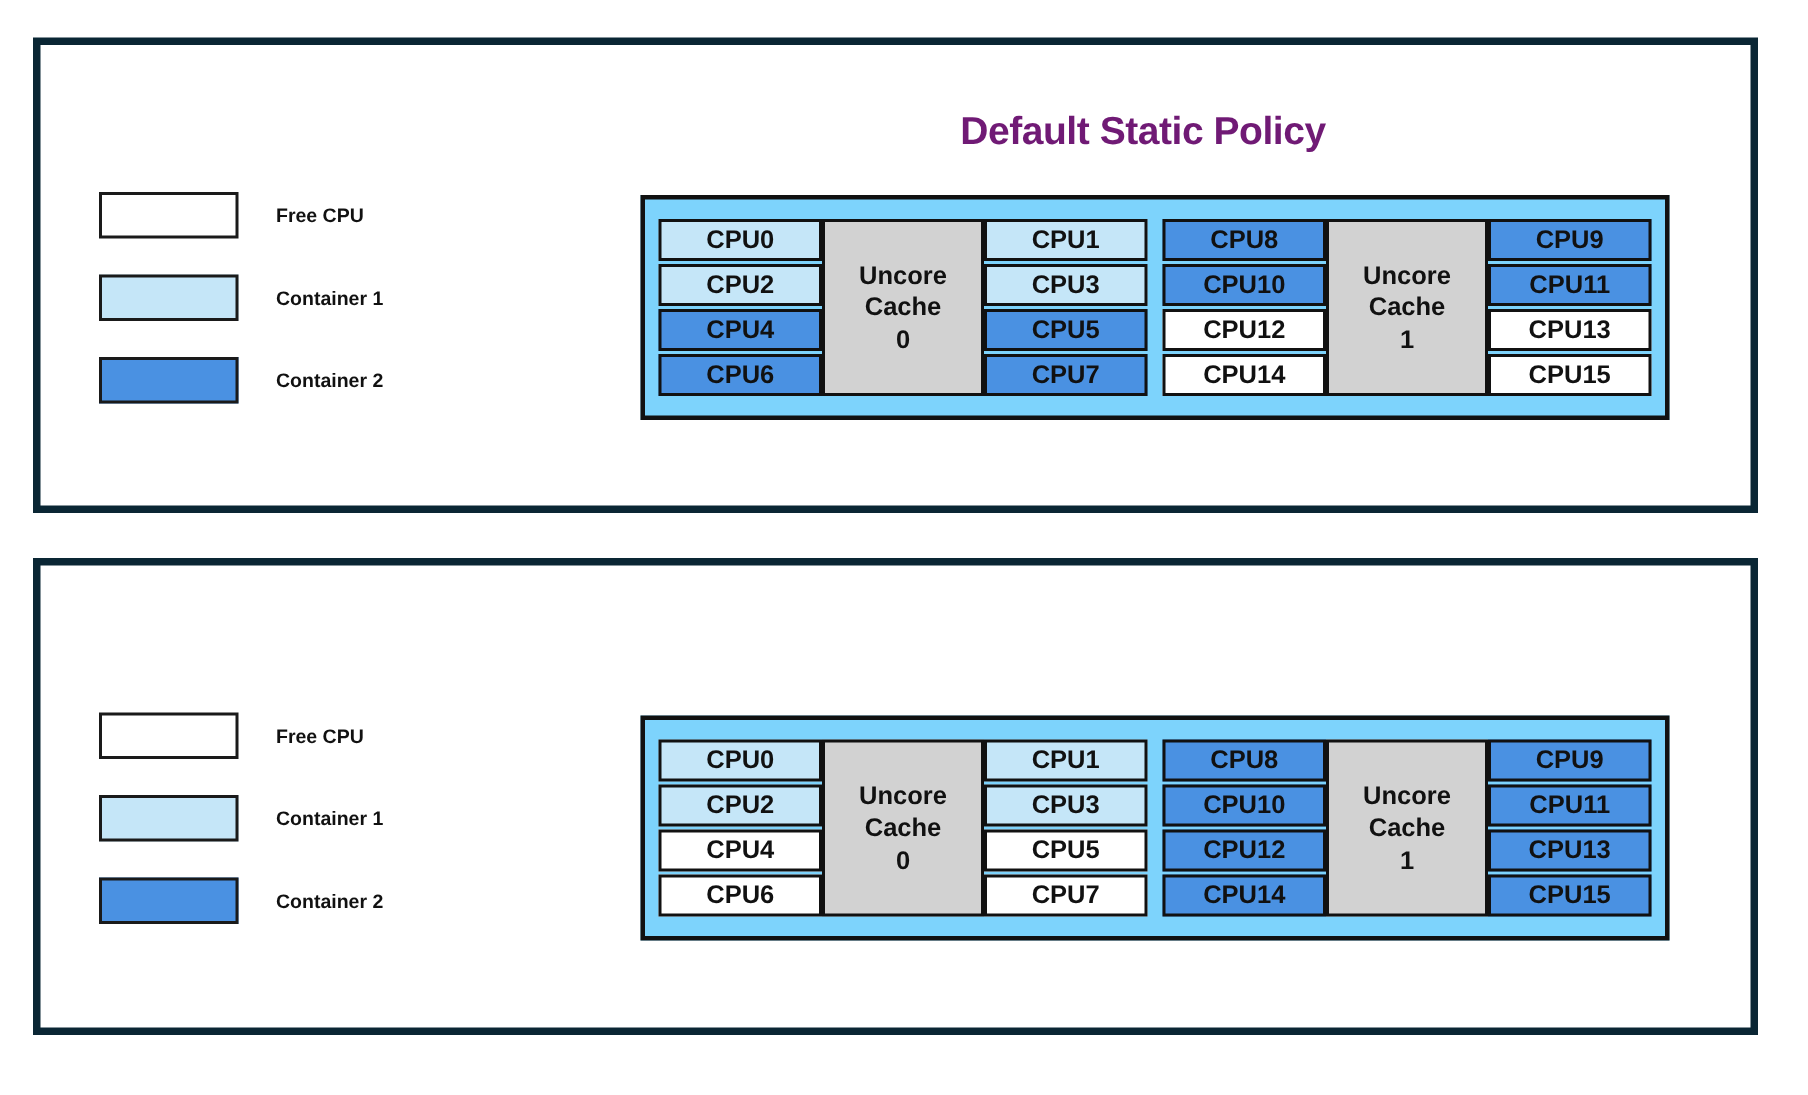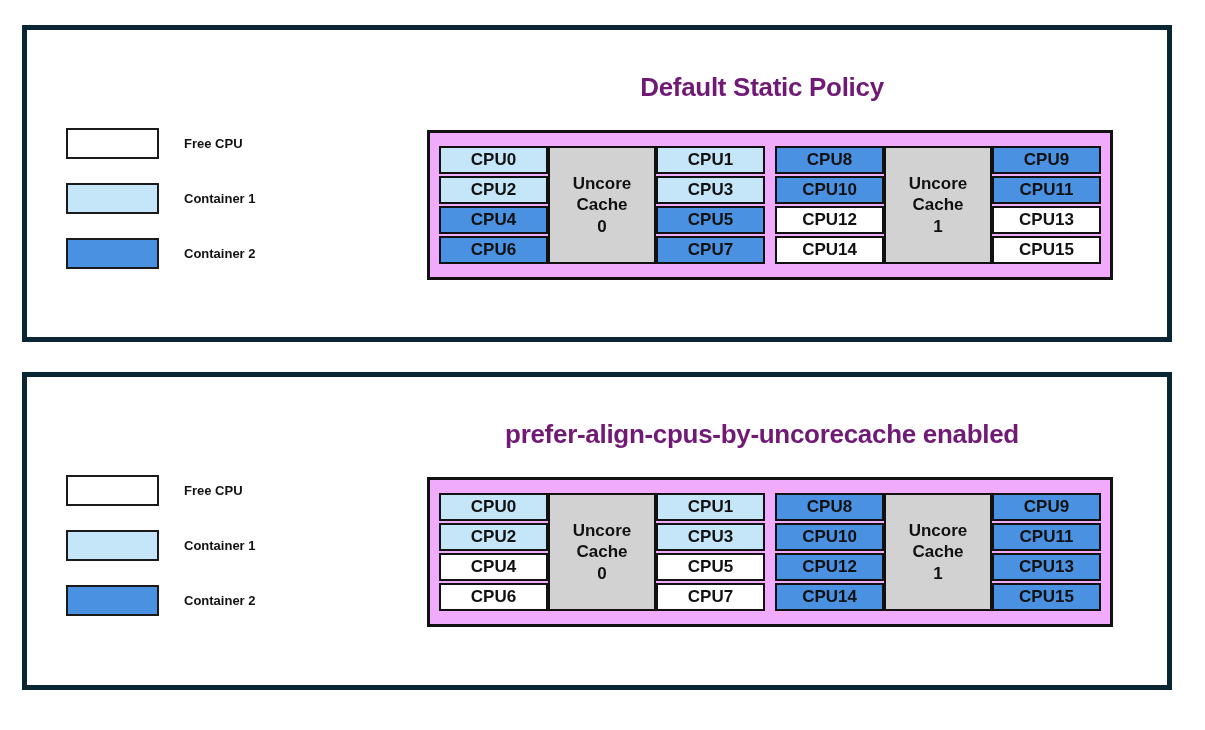--- a/index.html
+++ b/index.html
@@ -66,21 +66,21 @@
     white-space: nowrap;
   }
 
   .diagram {
     position: absolute;
     left: 400px;
     top: 100px;
     width: 686px;
     height: 150px;
     border: 3px solid #111;
-    background: #f0abfc;
+    background: #7dd3fc;
     display: flex;
     gap: 10px;
     padding: 13px 9px;
   }
   .cluster {
     flex: 1;
     display: flex;
   }
   .cpu-col {
     flex: 1.05;
@@ -169,21 +169,20 @@
           <div class="cpu-cell" style="background: rgb(74, 145, 226);">CPU9</div>
           <div class="cpu-cell" style="background: rgb(74, 145, 226);">CPU11</div>
           <div class="cpu-cell" style="background: rgb(255, 255, 255);">CPU13</div>
           <div class="cpu-cell" style="background: rgb(255, 255, 255);">CPU15</div>
         </div>
       </div>
     </div>
 </section>
 
 <section class="panel" id="panel-1">
-  <h2 class="panel-title">prefer-align-cpus-by-uncorecache enabled</h2>
   <div class="legend">
       <div class="legend-row">
         <span class="swatch" style="background: rgb(255, 255, 255);"></span>
         <span class="legend-label">Free CPU</span>
       </div>
       <div class="legend-row">
         <span class="swatch" style="background: rgb(197, 230, 248);"></span>
         <span class="legend-label">Container 1</span>
       </div>
       <div class="legend-row">

